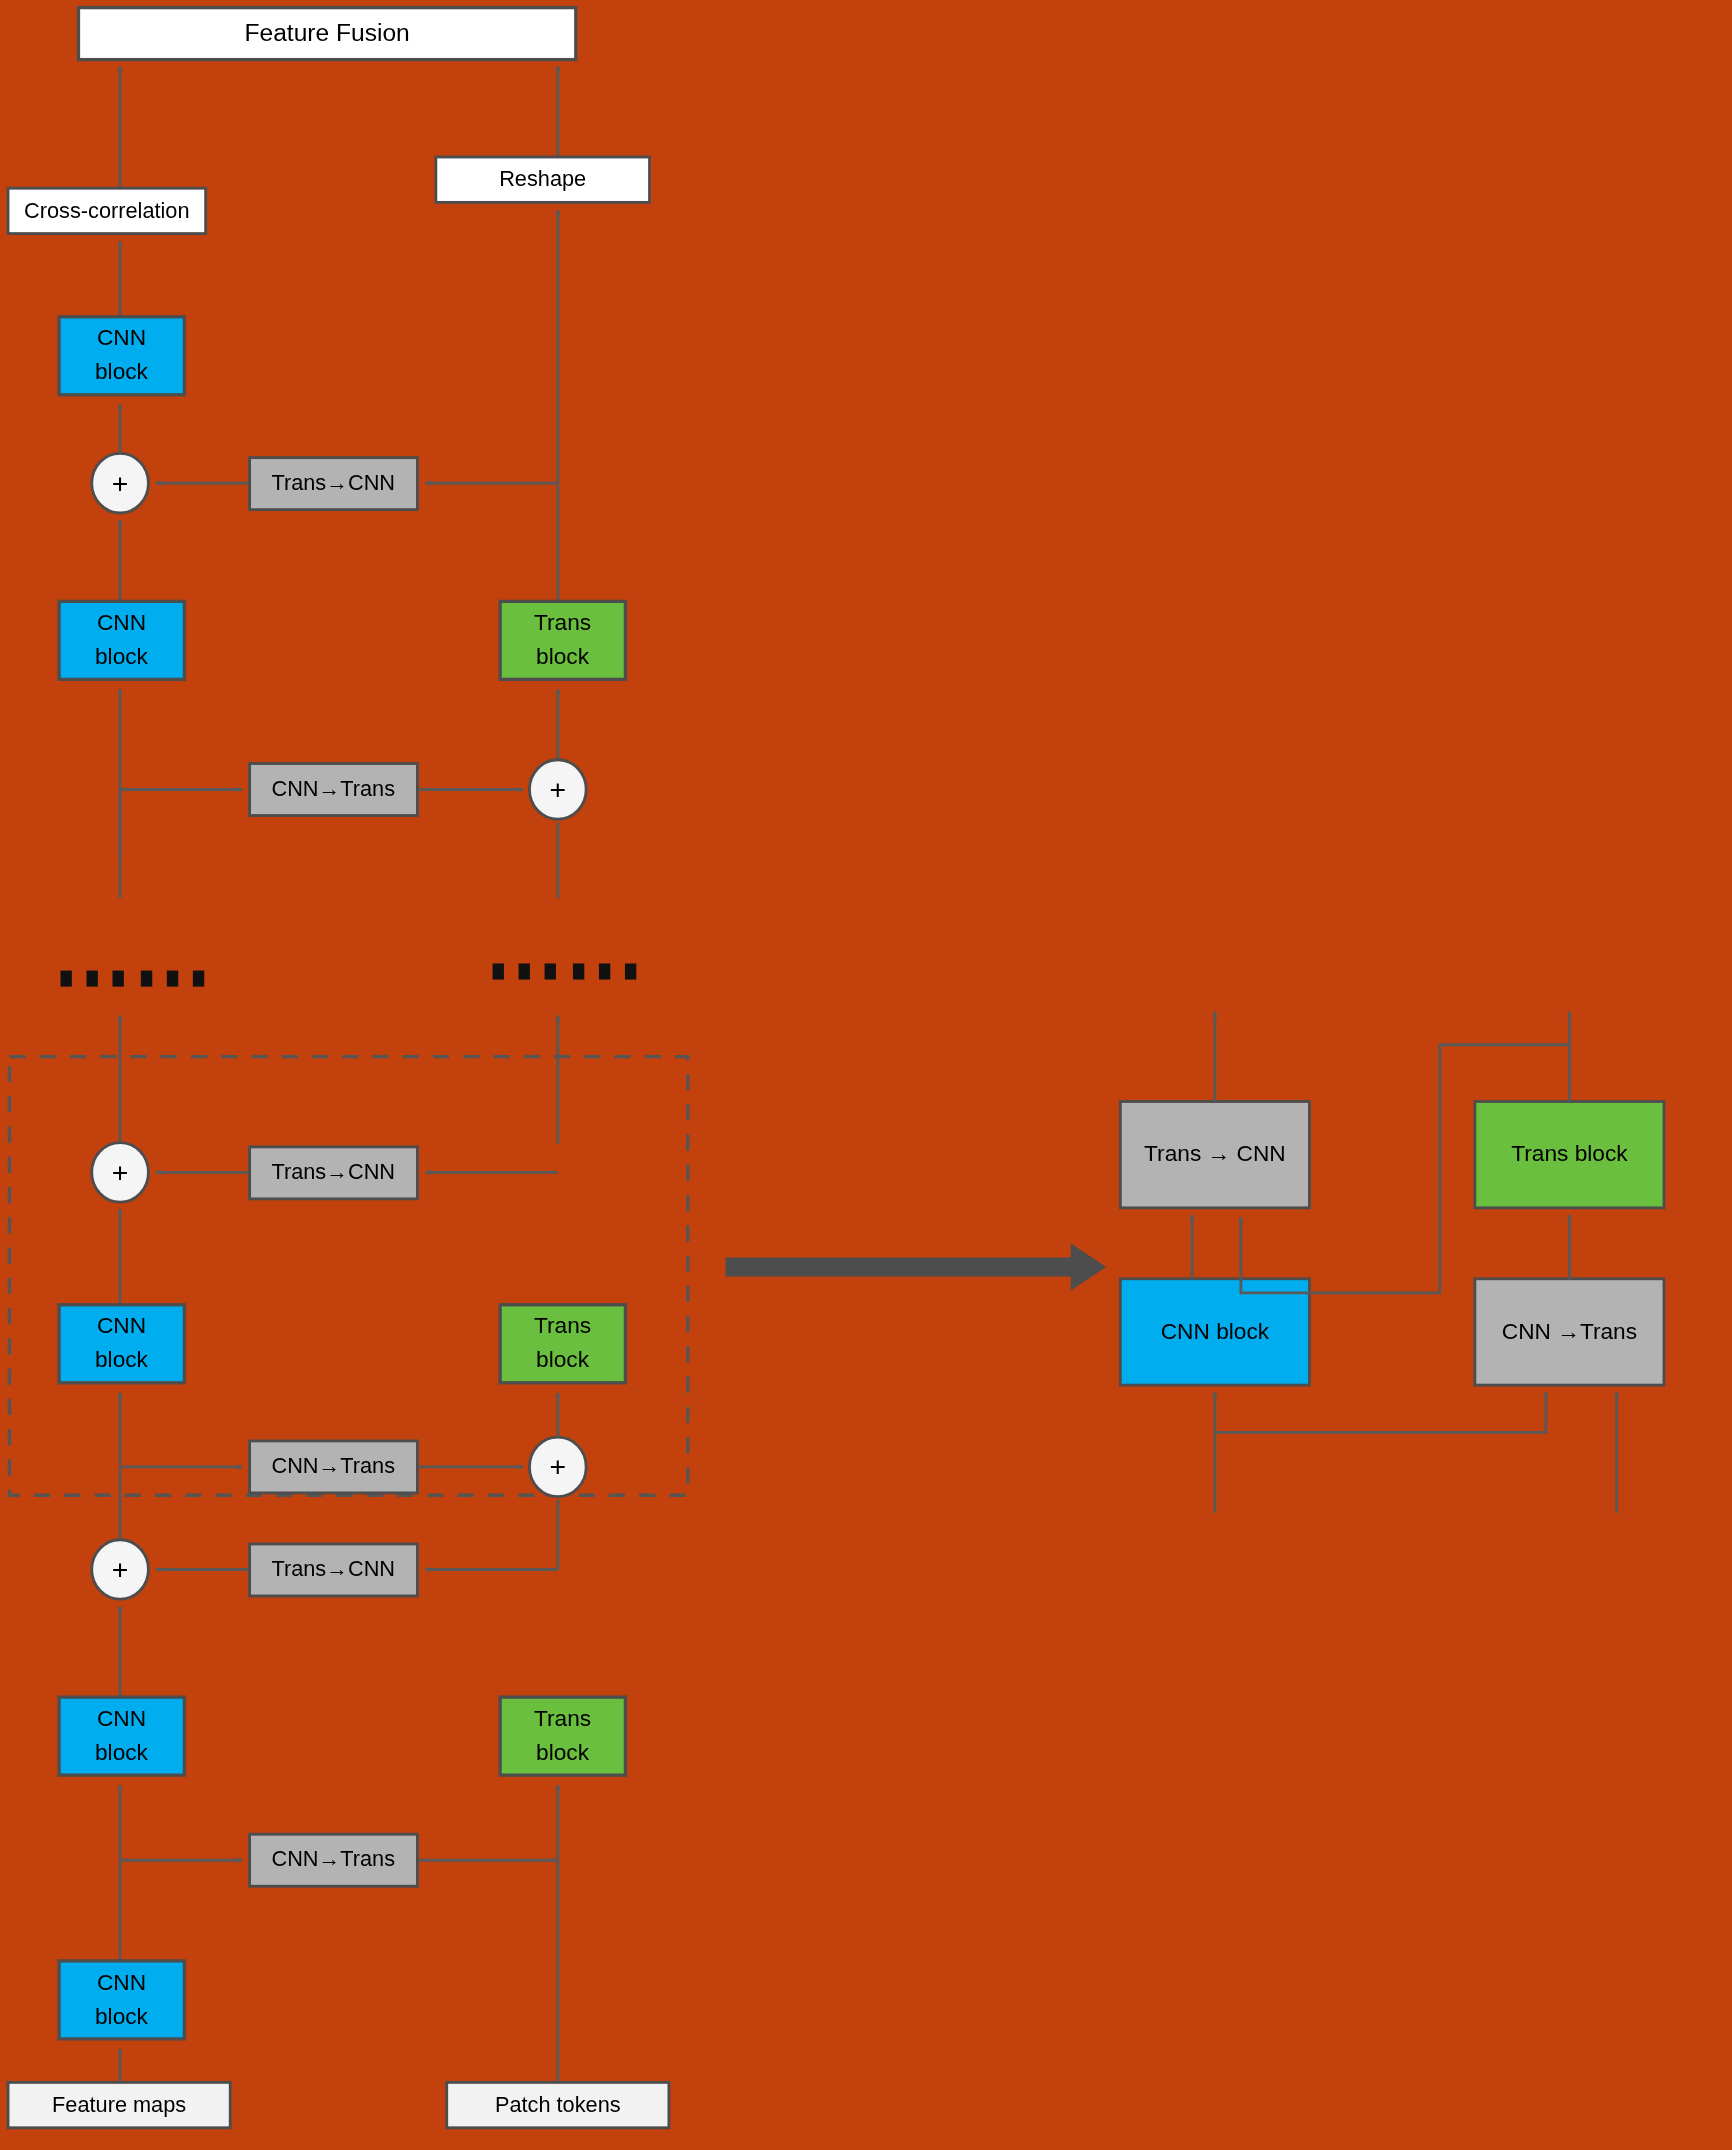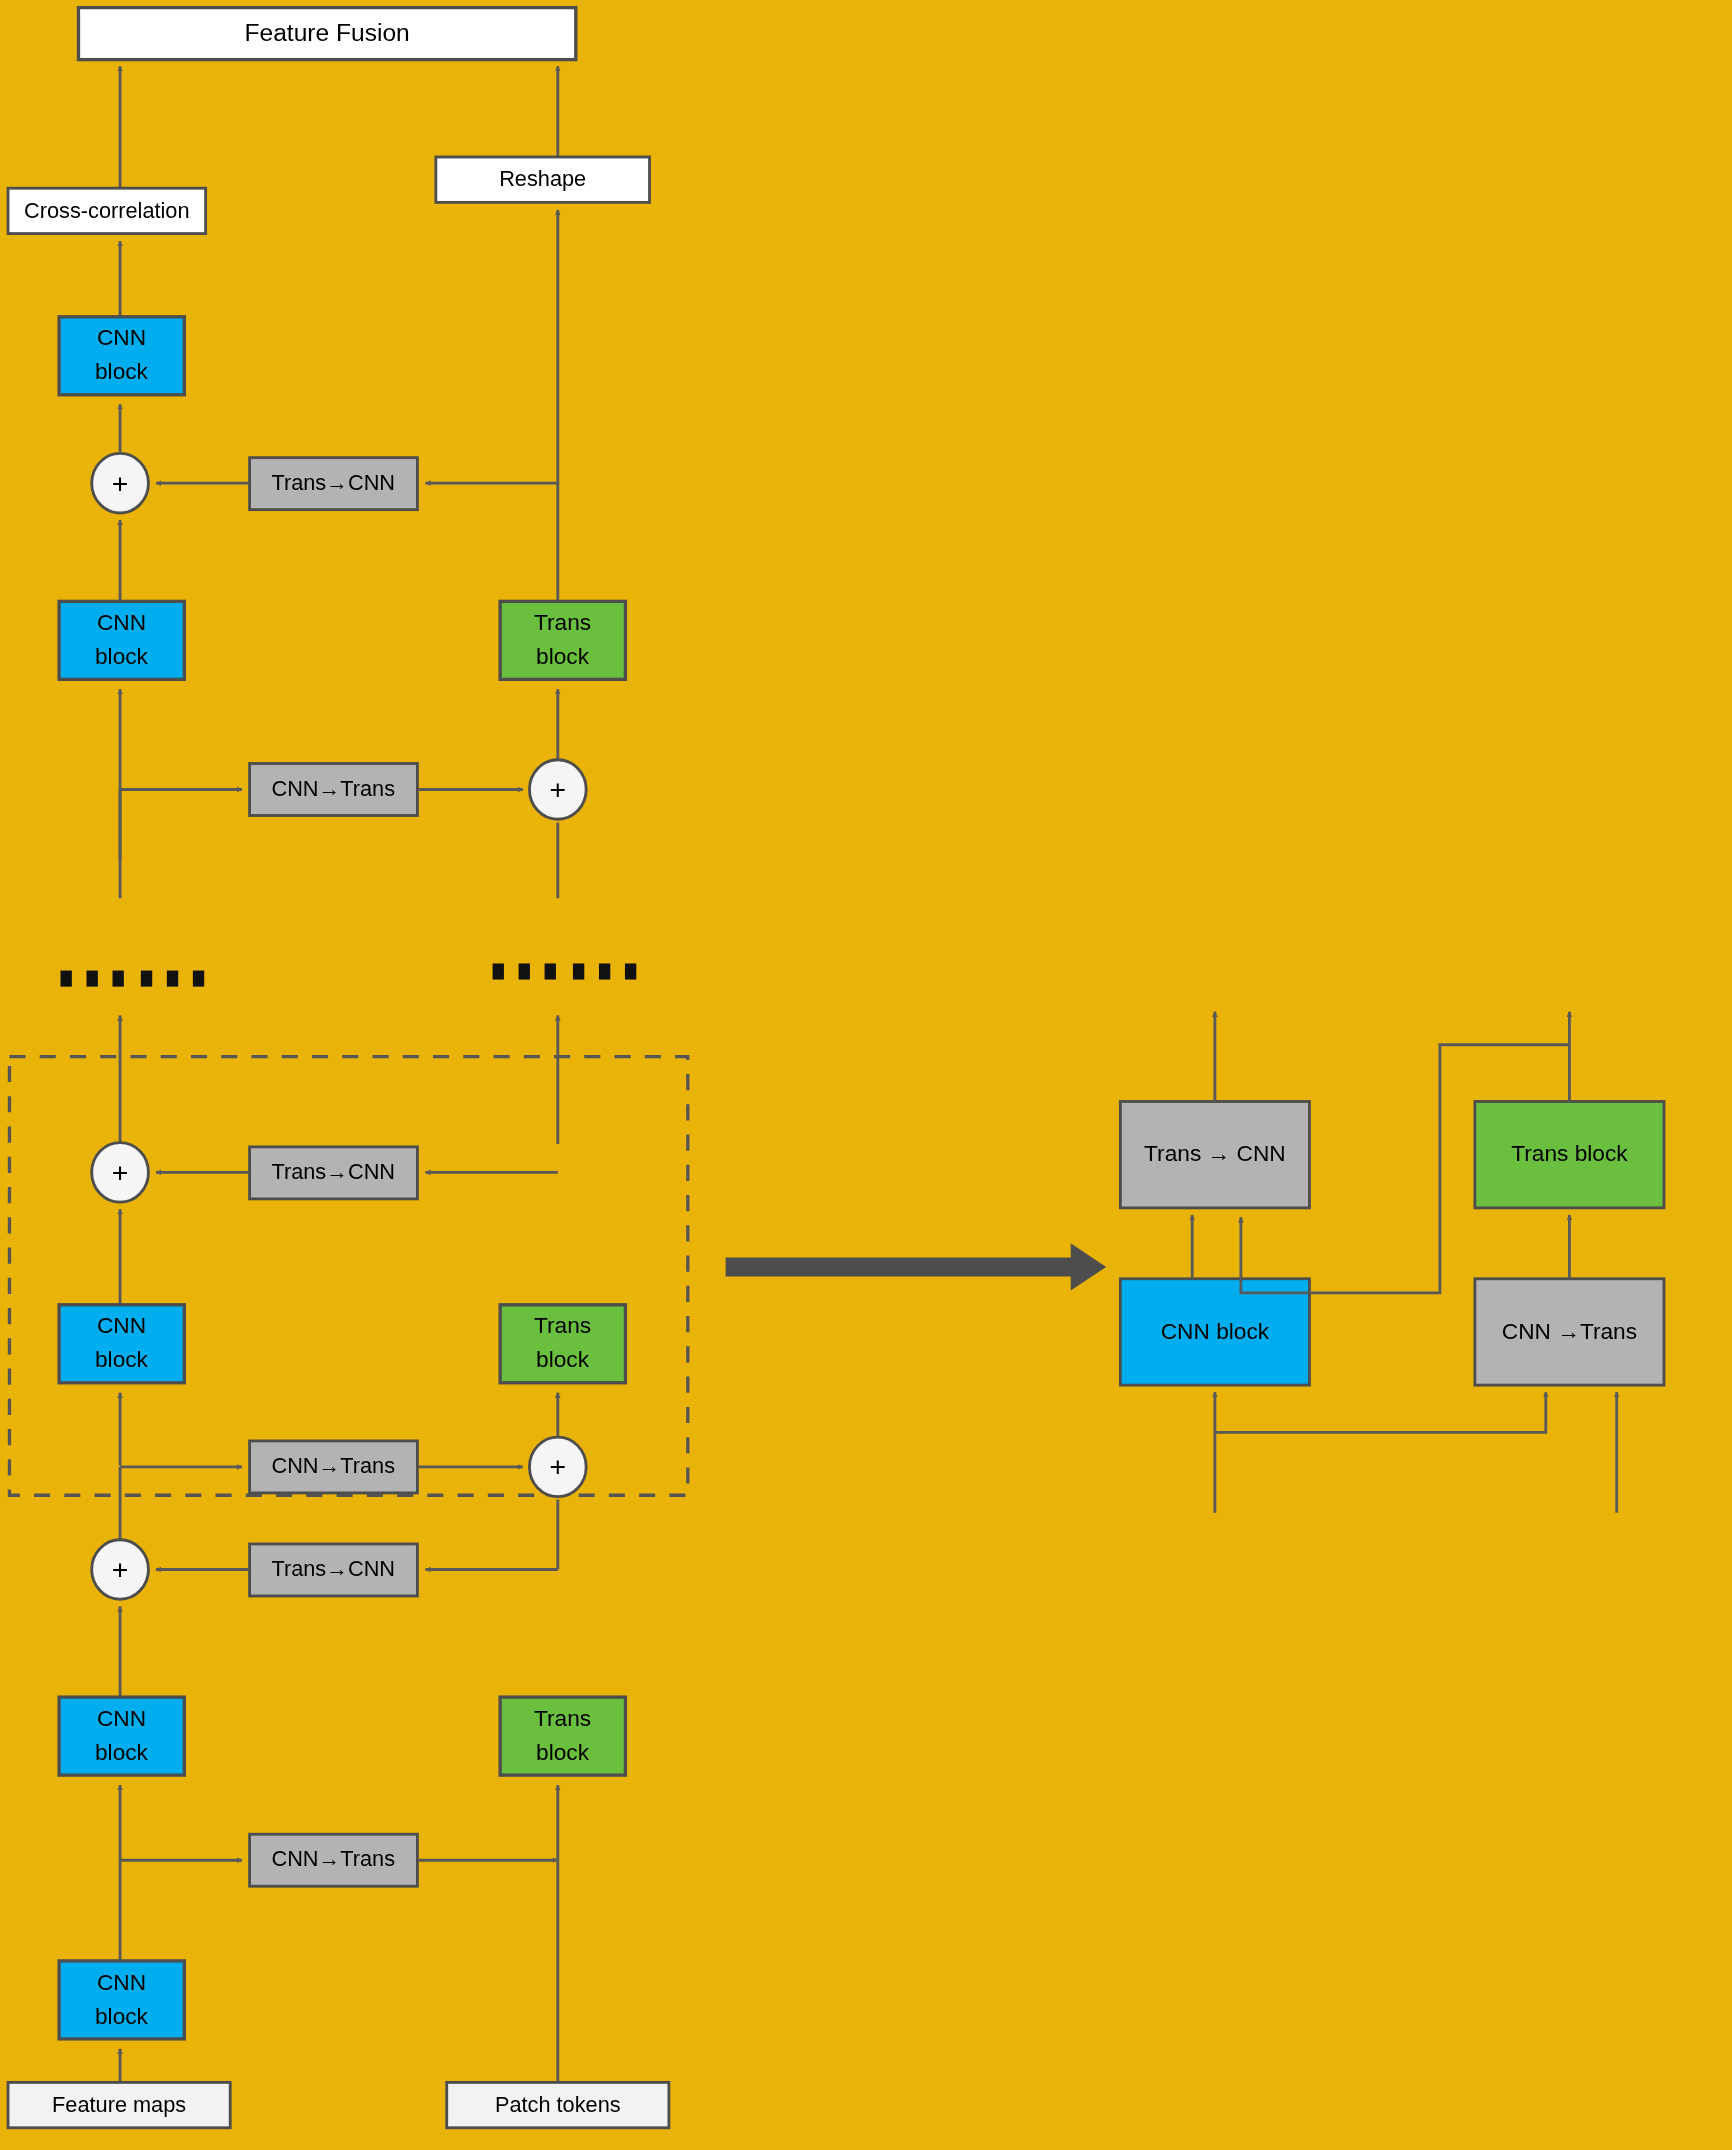--- a/index.html
+++ b/index.html
@@ -1,17 +1,17 @@
 <!DOCTYPE html>
 <html style="font-size:7.6px"><head>
 <meta charset="utf-8">
 <style>
   html,body{margin:0;padding:0;background:#ffffff;}
   body{font-family:"Liberation Sans",sans-serif;}
-  #stage{position:relative;width:1733px;height:2151px;background:#eab308;overflow:hidden;}
+  #stage{position:relative;width:1733px;height:2151px;background:#c2410c;overflow:hidden;}
   svg{position:absolute;top:0;left:0;width:1733px;height:2151px;}
   .node-label{font-family:"Liberation Sans",sans-serif;fill:#000;text-anchor:middle;dominant-baseline:middle;}
   .lbl-xl{font-size:52px;}
   .lbl-lg{font-size:48px;}
   .lbl-md{font-size:46px;}
   .lbl-plus{font-size:60px;}
 </style>
 </head>
 <body>
 

